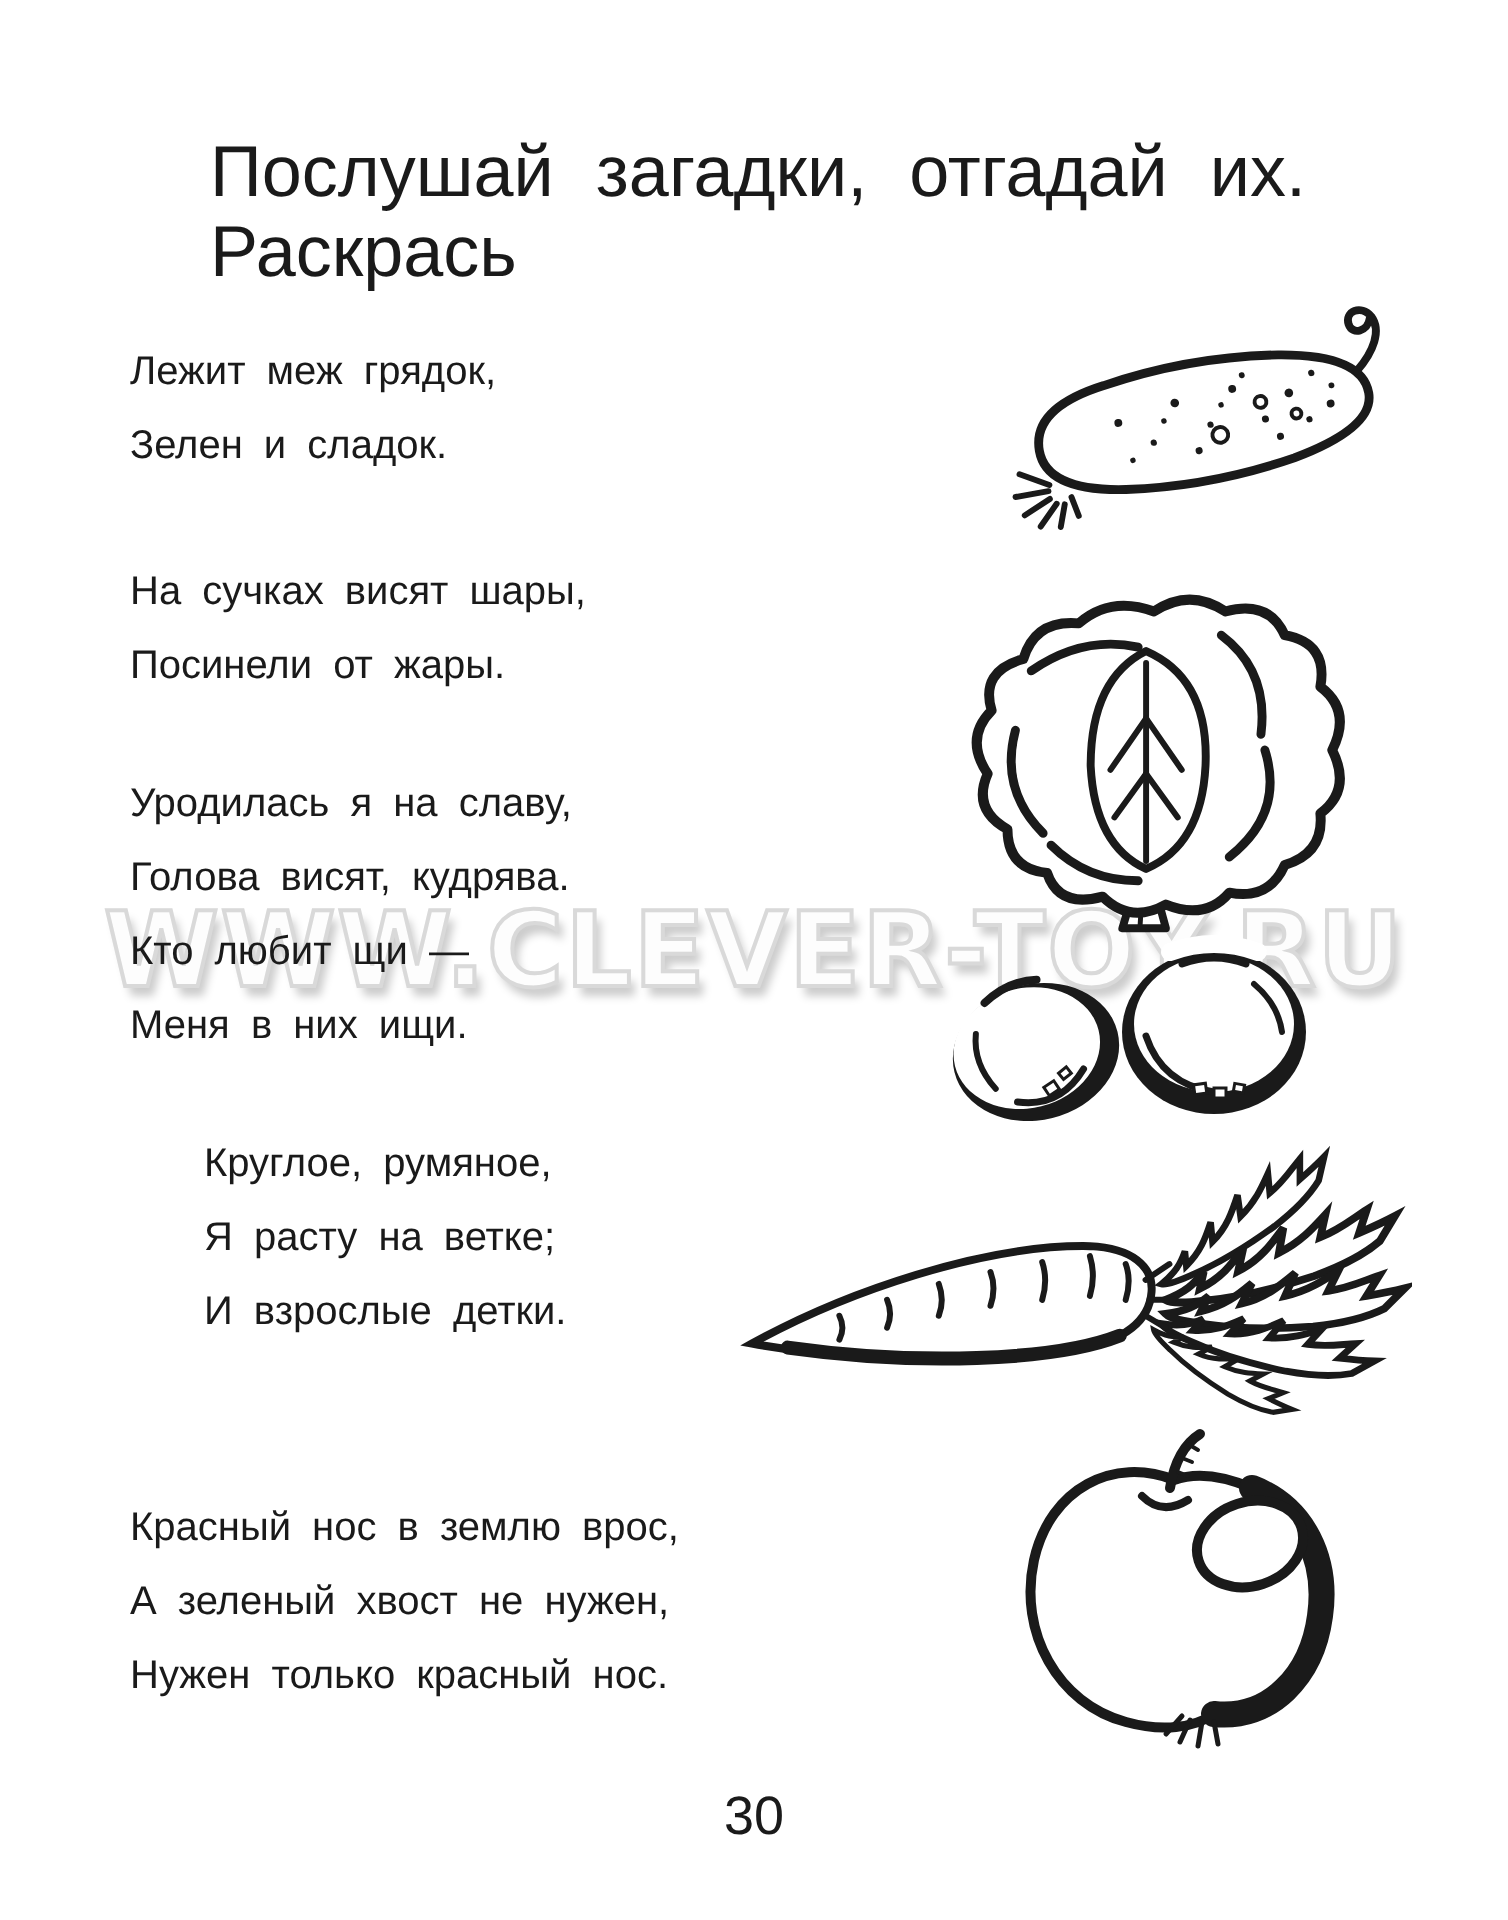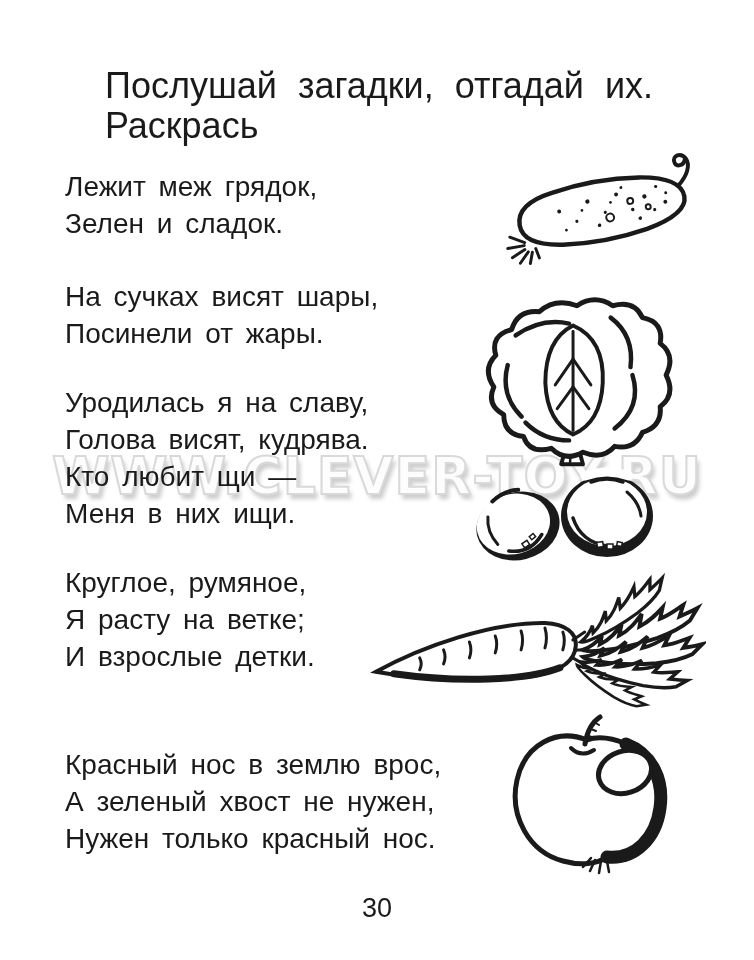--- a/index.html
+++ b/index.html
@@ -7,26 +7,26 @@
     position:relative;width:754px;height:960px;background:#ffffff;
     font-family:"Liberation Sans",sans-serif;color:#1a1a1a;overflow:hidden;
   }
   .instruction{
     position:absolute;left:105px;top:66px;width:548px;
     font-size:36px;line-height:40px;font-weight:400;
   }
   .instruction .just{text-align:justify;text-align-last:justify;}
   .riddle{
     position:absolute;left:65px;
-    font-size:28px;line-height:37px;word-spacing:5px;white-space:nowrap;
+    font-size:20px;line-height:37px;word-spacing:5px;white-space:nowrap;
   }
   .riddle-1{top:168px;}
   .riddle-2{top:278px;}
   .riddle-3{top:384px;}
-  .riddle-4{top:564px;}
+  .riddle-4{top:564px;margin-left:37px;}
   .riddle-5{top:746px;}
   .art{position:absolute;z-index:2;}
   .art-cucumber{left:498px;top:146px;width:210px;height:120px;}
   .art-cabbage{left:478px;top:291px;width:200px;height:177px;}
   .art-plums{left:463px;top:464px;width:192px;height:106px;}
   .art-carrot{left:368px;top:560px;width:338px;height:152px;}
   .art-apple{left:495px;top:708px;width:190px;height:172px;}
   .riddle,.instruction{z-index:3;}
   .watermark{
     position:absolute;left:0;right:0;top:446px;z-index:1;

